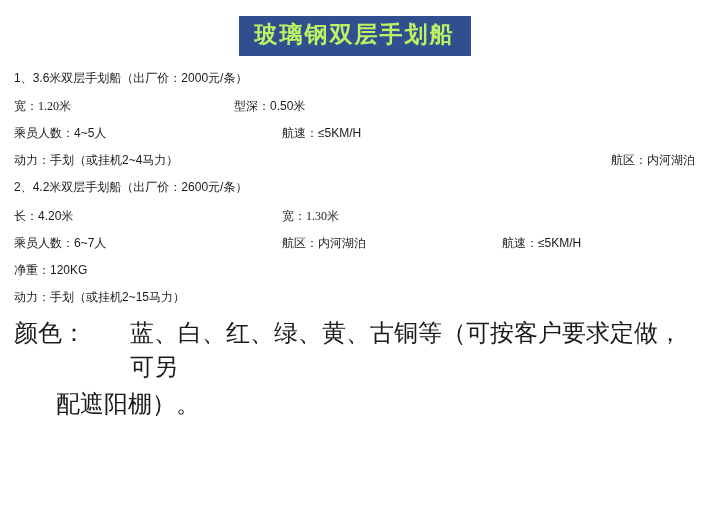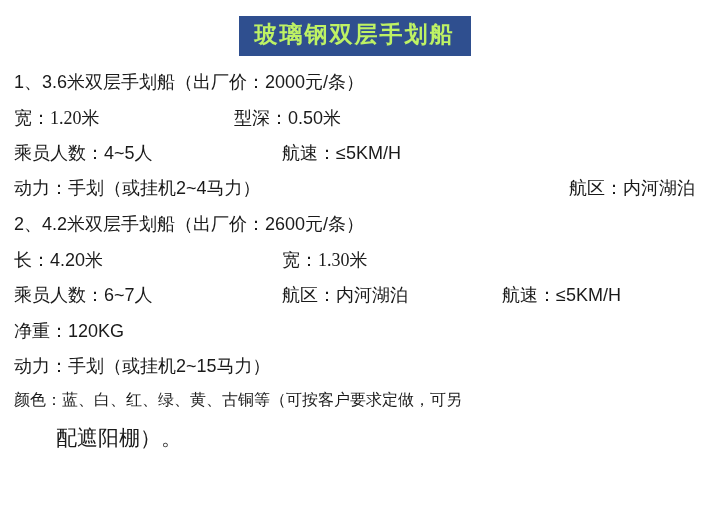--- a/index.html
+++ b/index.html
@@ -39,55 +39,56 @@
     line-height: 1.2;
     white-space: nowrap;
   }
   
   .content {
     padding: 0 14px 0 14px;
   }
   .row {
     display: flex;
     align-items: flex-end;
-    font-size: 18px;
+    font-size: 12px;
     line-height: 1.35;
     margin-bottom: 11px;
     white-space: nowrap;
   }
   .row.heading {
     margin-bottom: 12px;
   }
   .col {
     display: inline-block;
   }
   .c1 { width: 268px; }
   .c2 { width: 220px; font-family: Liberation Serif, serif; }
   .c3 { width: auto; }
   .full { width: auto; }
   .spacer-right {
     margin-left: auto;
   }
   .color-row {
     display: flex;
     align-items: baseline;
-    font-size: 16px;
+    font-size: 24px;
     line-height: 1.4;
-    margin-bottom: 10px;
+    margin-bottom: 2px;
+    gap: 44px;
   }
   .color-label {
     flex: 0 0 auto;
   }
   .color-text {
     flex: 1 1 auto;
     white-space: normal;
     font-family: Liberation Mono, monospace;
   }
   .color-second-line {
-    font-size: 21px;
+    font-size: 24px;
     line-height: 1.4;
     padding-left: 42px;
   }
 </style>
 </head>
 <body>
 
 <div class="page">
 
   <div class="title-wrap">

